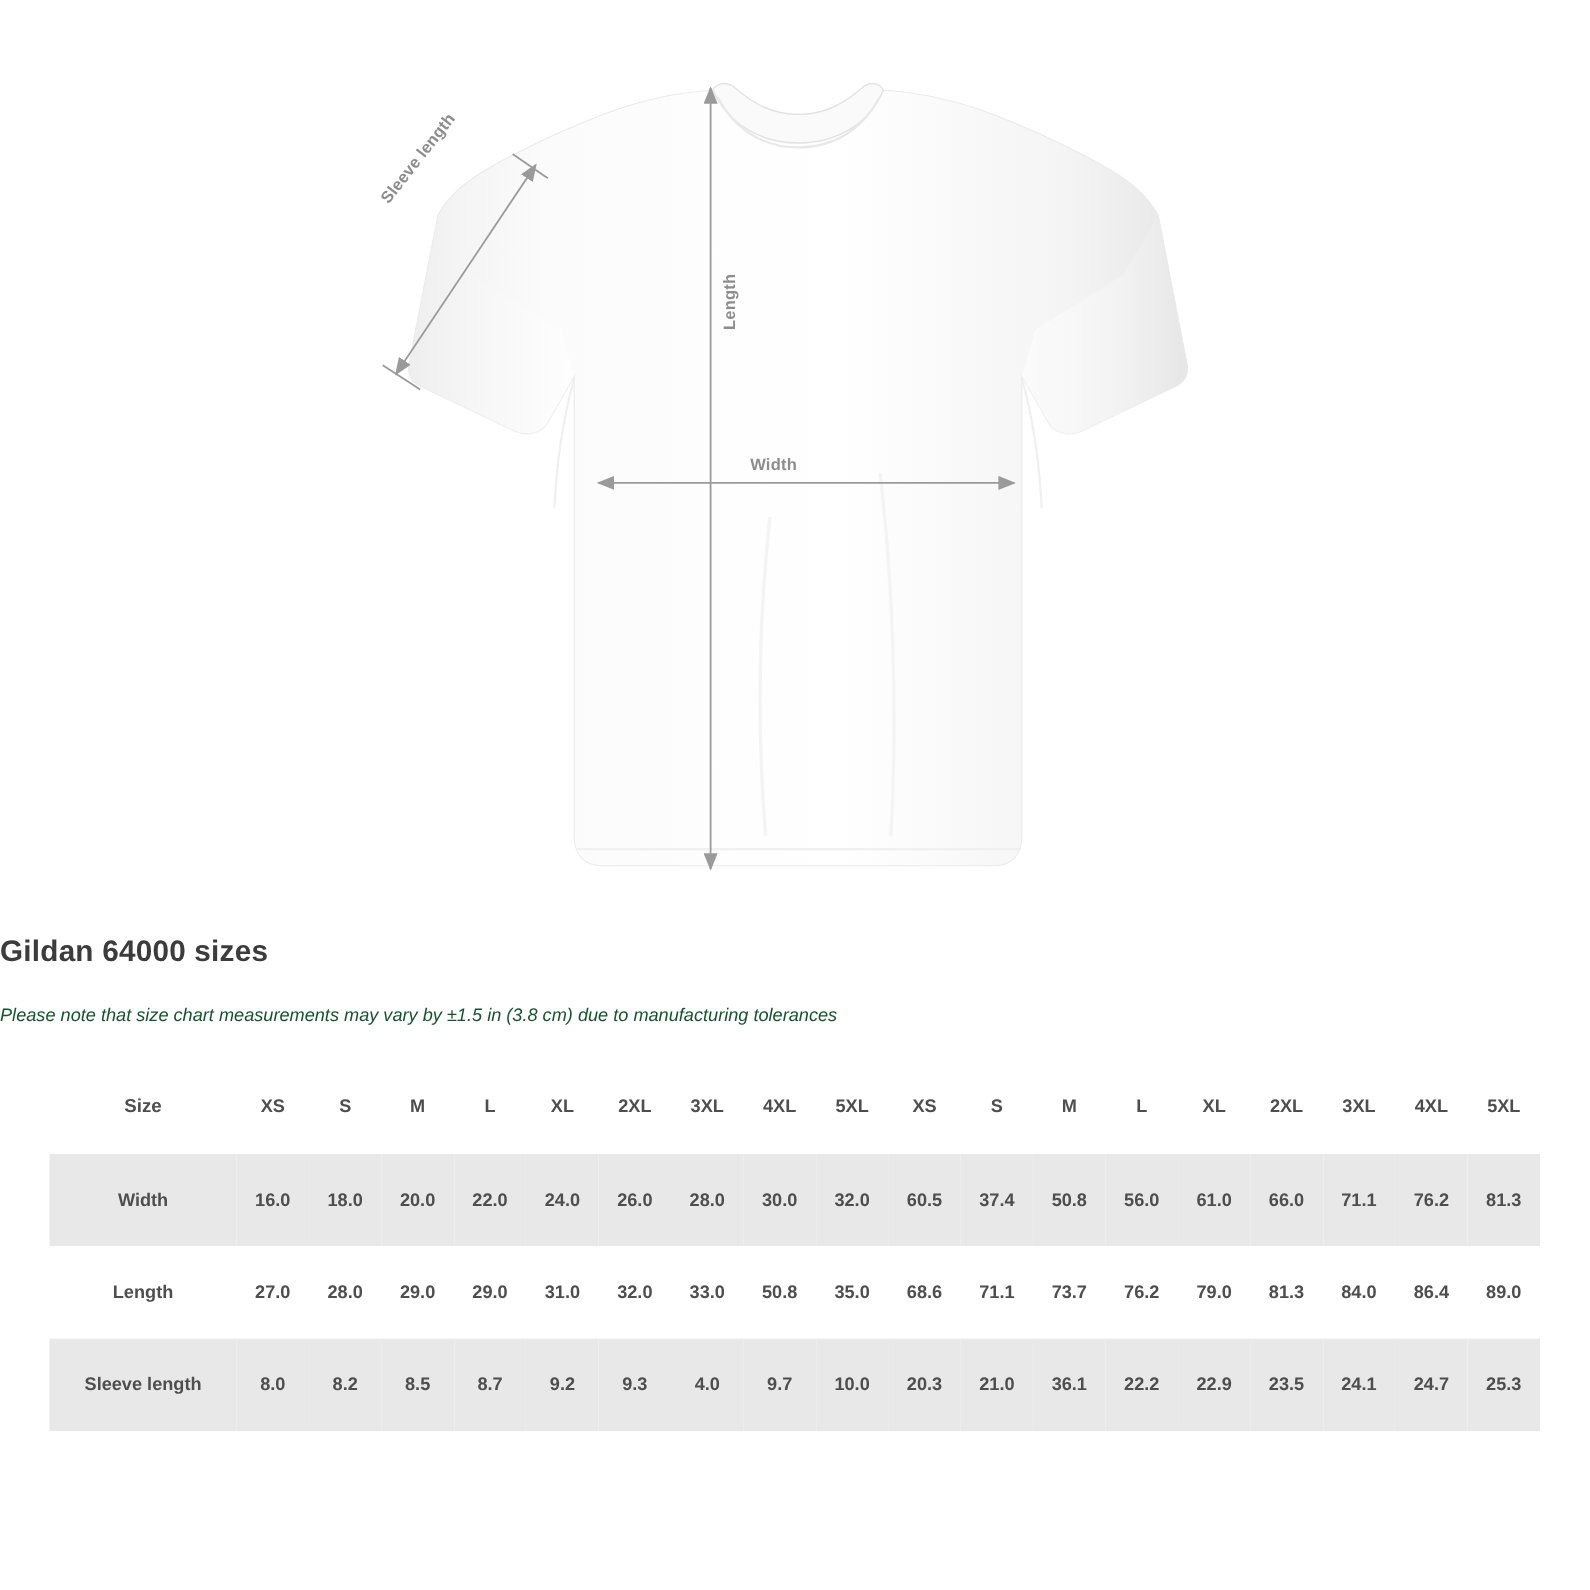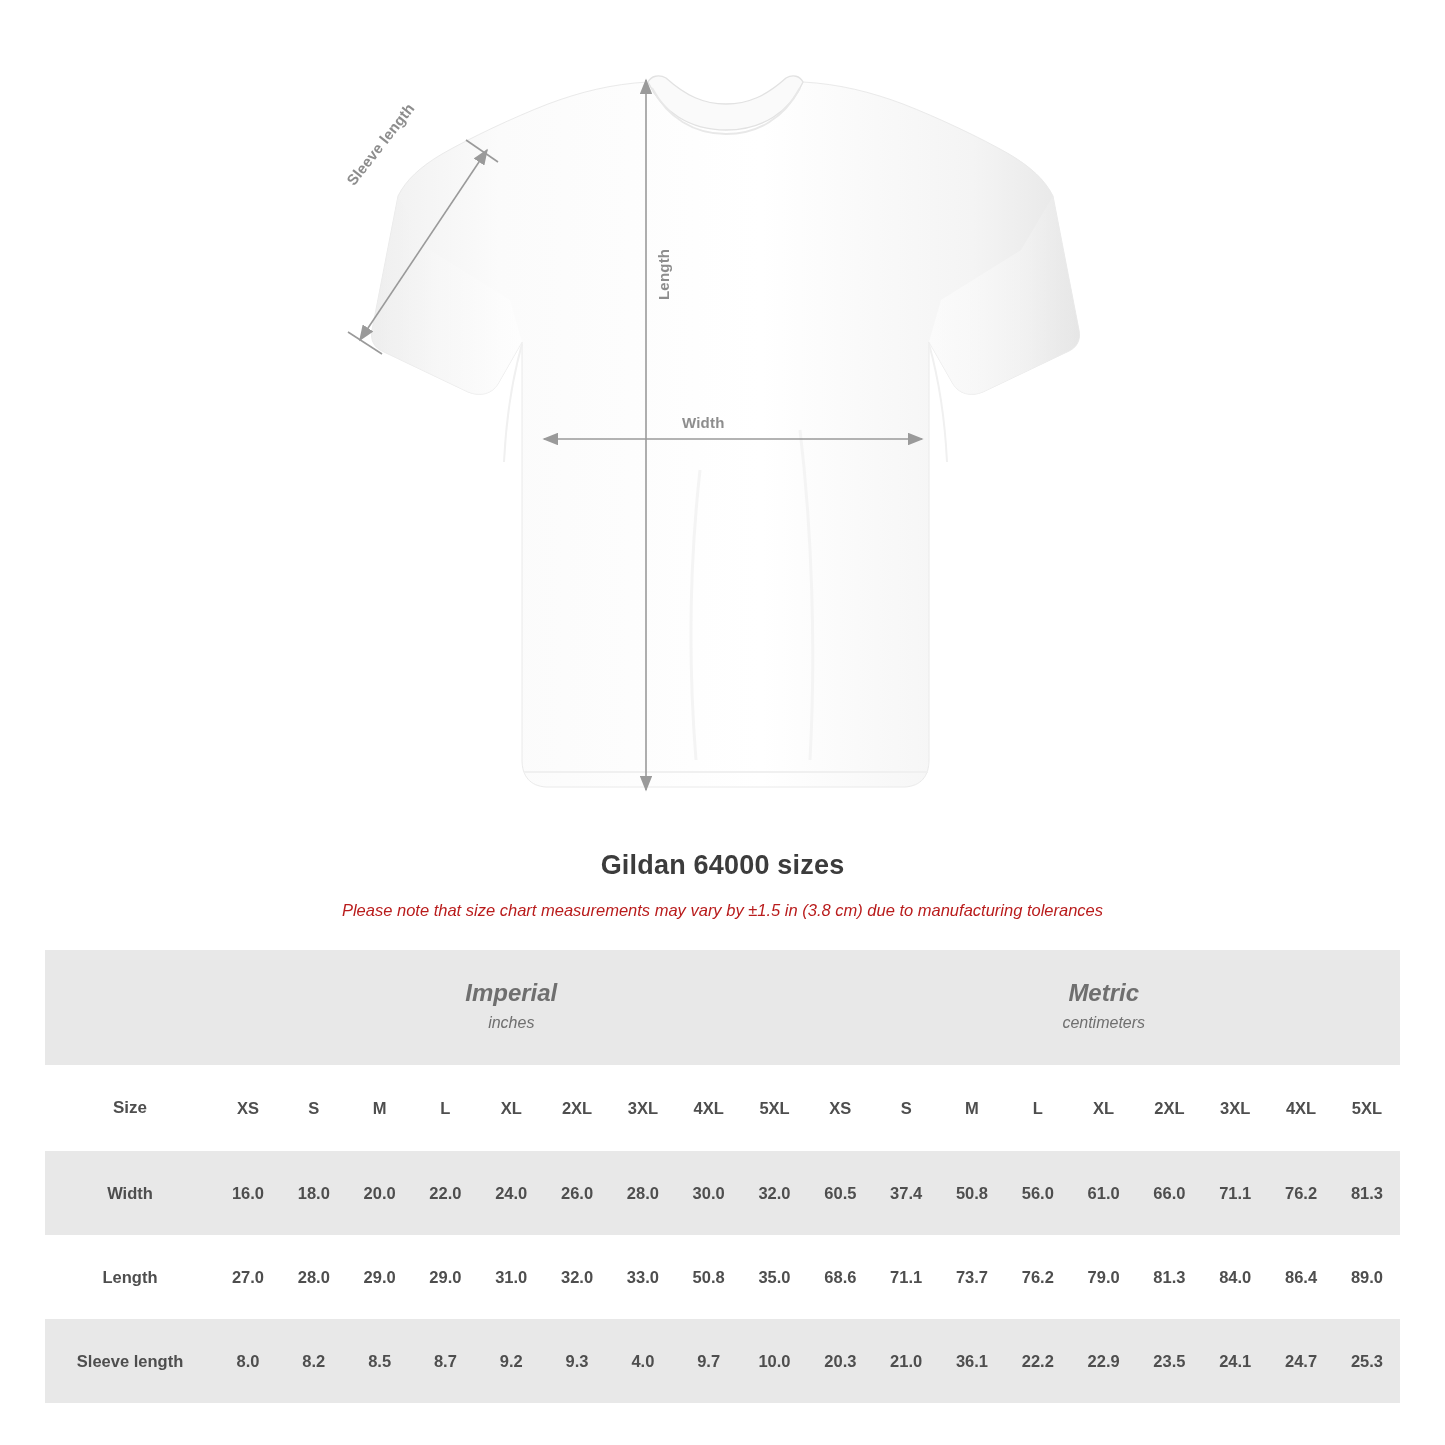--- a/index.html
+++ b/index.html
@@ -46,35 +46,35 @@
     transform: rotate(-90deg);
     transform-origin: left top;
   }
   .label-width {
     left: 682px;
     top: 414px;
   }
 
   
   .title-block {
-    text-align: center;
+    text-align: left;
     margin-top: 30px;
   }
   .chart-title {
     font-size: 27px;
     font-weight: bold;
     color: #3c3c3c;
     margin: 0;
     letter-spacing: 0.2px;
   }
   .chart-note {
     font-size: 16.5px;
     font-style: italic;
-    color: #b91c1c;
-    margin-top: 20px;
+    color: #14532d;
+    margin-top: 33px;
   }
 
   
   .table-wrap {
     margin: 30px 45px 0 45px;
     width: 1355px;
   }
   table.size-table {
     border-collapse: collapse;
     width: 100%;
@@ -256,31 +256,20 @@
         <col class="col-v">
         <col class="col-v">
         <col class="col-v">
         <col class="col-v">
       <col class="col-v">
         <col class="col-v">
         <col class="col-v">
         <col class="col-v">
     </colgroup>
     <tbody>
-      <tr class="unitrow">
-        <td></td>
-        <td colspan="9">
-          <div class="unit-name">Imperial</div>
-          <div class="unit-sub">inches</div>
-        </td>
-        <td colspan="9">
-          <div class="unit-name">Metric</div>
-          <div class="unit-sub">centimeters</div>
-        </td>
-      </tr>
 
       <tr class="hdrrow">
         <td class="rowlabel">Size</td>
         <td>XS</td>
         <td>S</td>
         <td>M</td>
         <td>L</td>
         <td>XL</td>
         <td>2XL</td>
         <td>3XL</td>

